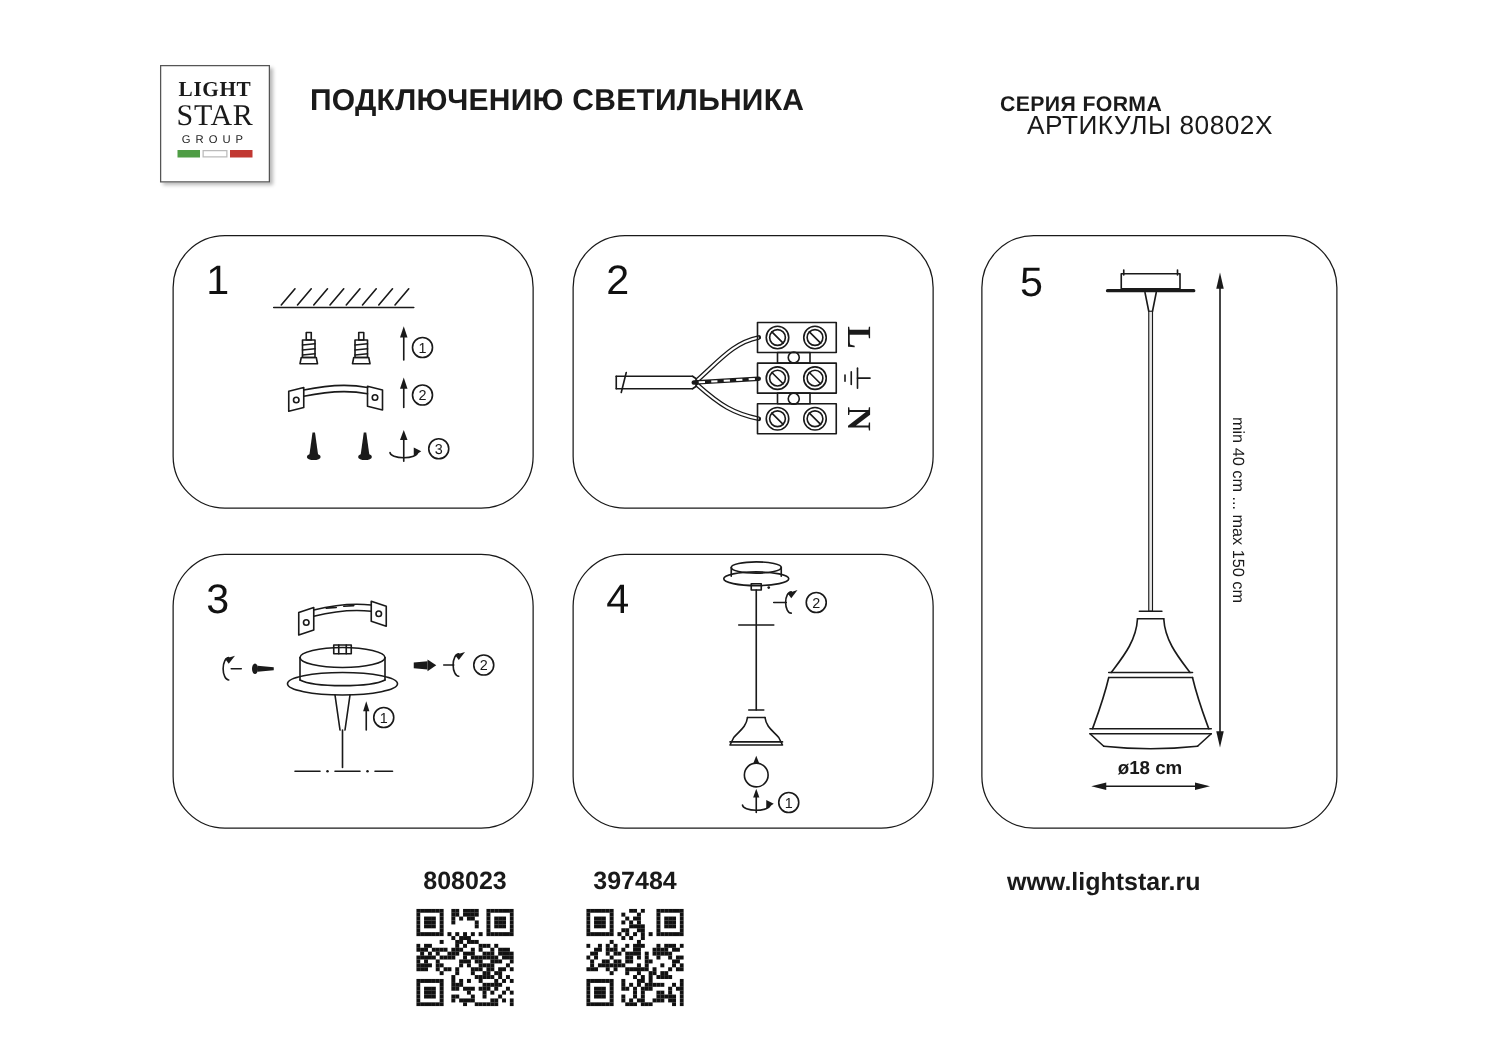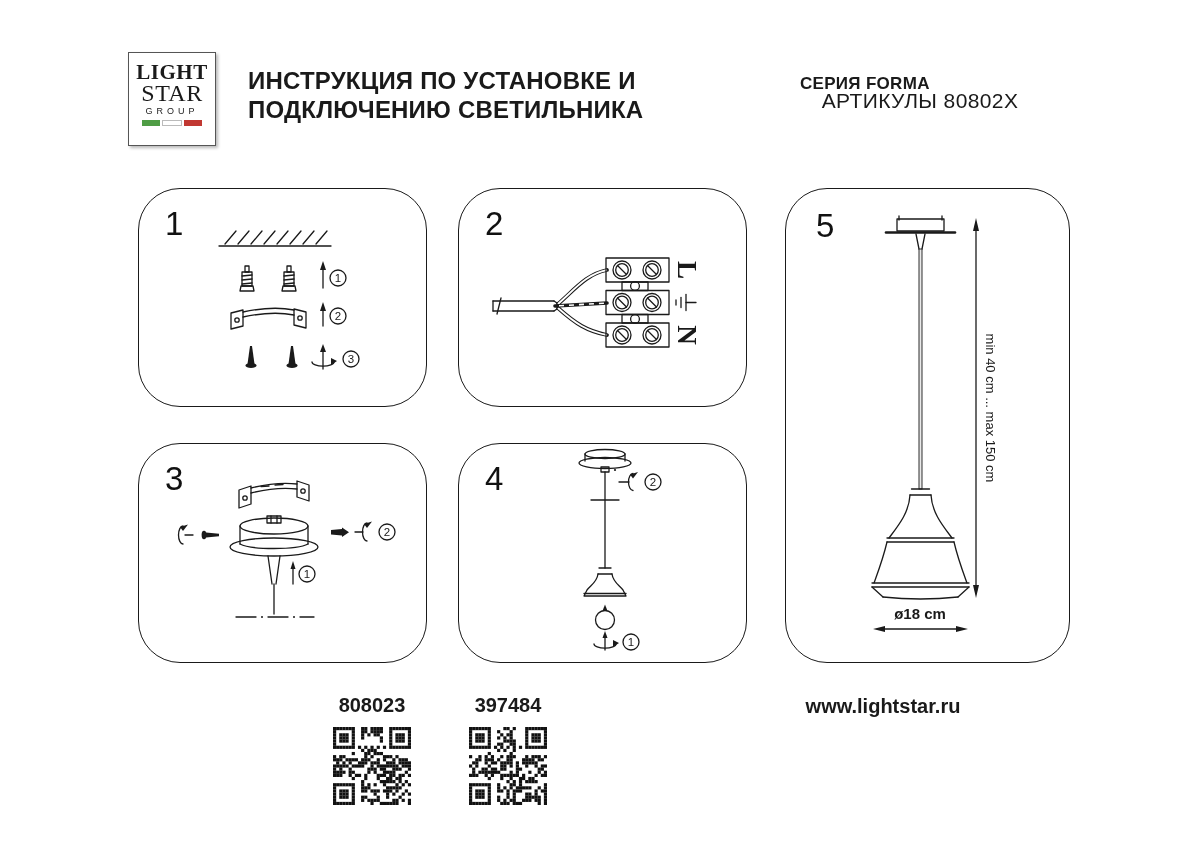--- a/index.html
+++ b/index.html
@@ -2,21 +2,21 @@
 <html><head>
 <meta charset="utf-8">
 <style>
   html,body{margin:0;padding:0;background:#fff;}
   #page{position:relative;width:1200px;height:848px;background:#ffffff;overflow:hidden;
         font-family:"Liberation Sans",sans-serif;color:#1a1a1a;}
 
   
   .logo-box{position:absolute;left:128px;top:52px;width:86px;height:92px;background:#fff;
             border:1px solid #555;box-shadow:2px 2px 3px rgba(0,0,0,.28);text-align:center;}
-  .logo-light{font-family:"Liberation Serif",serif;font-weight:700;font-size:21px;letter-spacing:.5px;
+  .logo-light{font-family:"Liberation Serif",serif;font-weight:700;font-size:17px;letter-spacing:.5px;
               margin-top:9px;line-height:20px;}
   .logo-star{font-family:"Liberation Serif",serif;font-weight:400;font-size:24px;letter-spacing:.5px;
              line-height:22px;}
   .logo-group{font-size:9px;letter-spacing:4px;color:#222;margin-top:2px;line-height:11px;}
   .logo-flag{display:flex;justify-content:center;gap:2px;margin-top:3px;}
   .logo-flag span{width:18px;height:6px;display:block;}
   .flag-white{border:1px solid #bbb;height:4px !important;}
 
   .doc-title{position:absolute;left:248px;top:66px;width:420px;font-size:24px;font-weight:700;
              line-height:29px;letter-spacing:.2px;}
@@ -61,21 +61,20 @@
     <div class="logo-star">STAR</div>
     <div class="logo-group">GROUP</div>
     <div class="logo-flag">
       <span style="background:#4f9d45"></span>
       <span class="flag-white" style="background:#ffffff"></span>
       <span style="background:#c13832"></span>
     </div>
   </div>
 
   <div class="doc-title">
-    <div>ИНСТРУКЦИЯ ПО УСТАНОВКЕ И</div>
     <div>ПОДКЛЮЧЕНИЮ СВЕТИЛЬНИКА</div>
   </div>
 
   <div class="series">СЕРИЯ FORMA</div>
   <div class="articles">АРТИКУЛЫ 80802X</div>
 
   <div class="panel" id="panel1">
     <div class="panel-number">1</div>
     <svg class="illus" width="287" height="217" viewBox="0 0 287 217">
 

